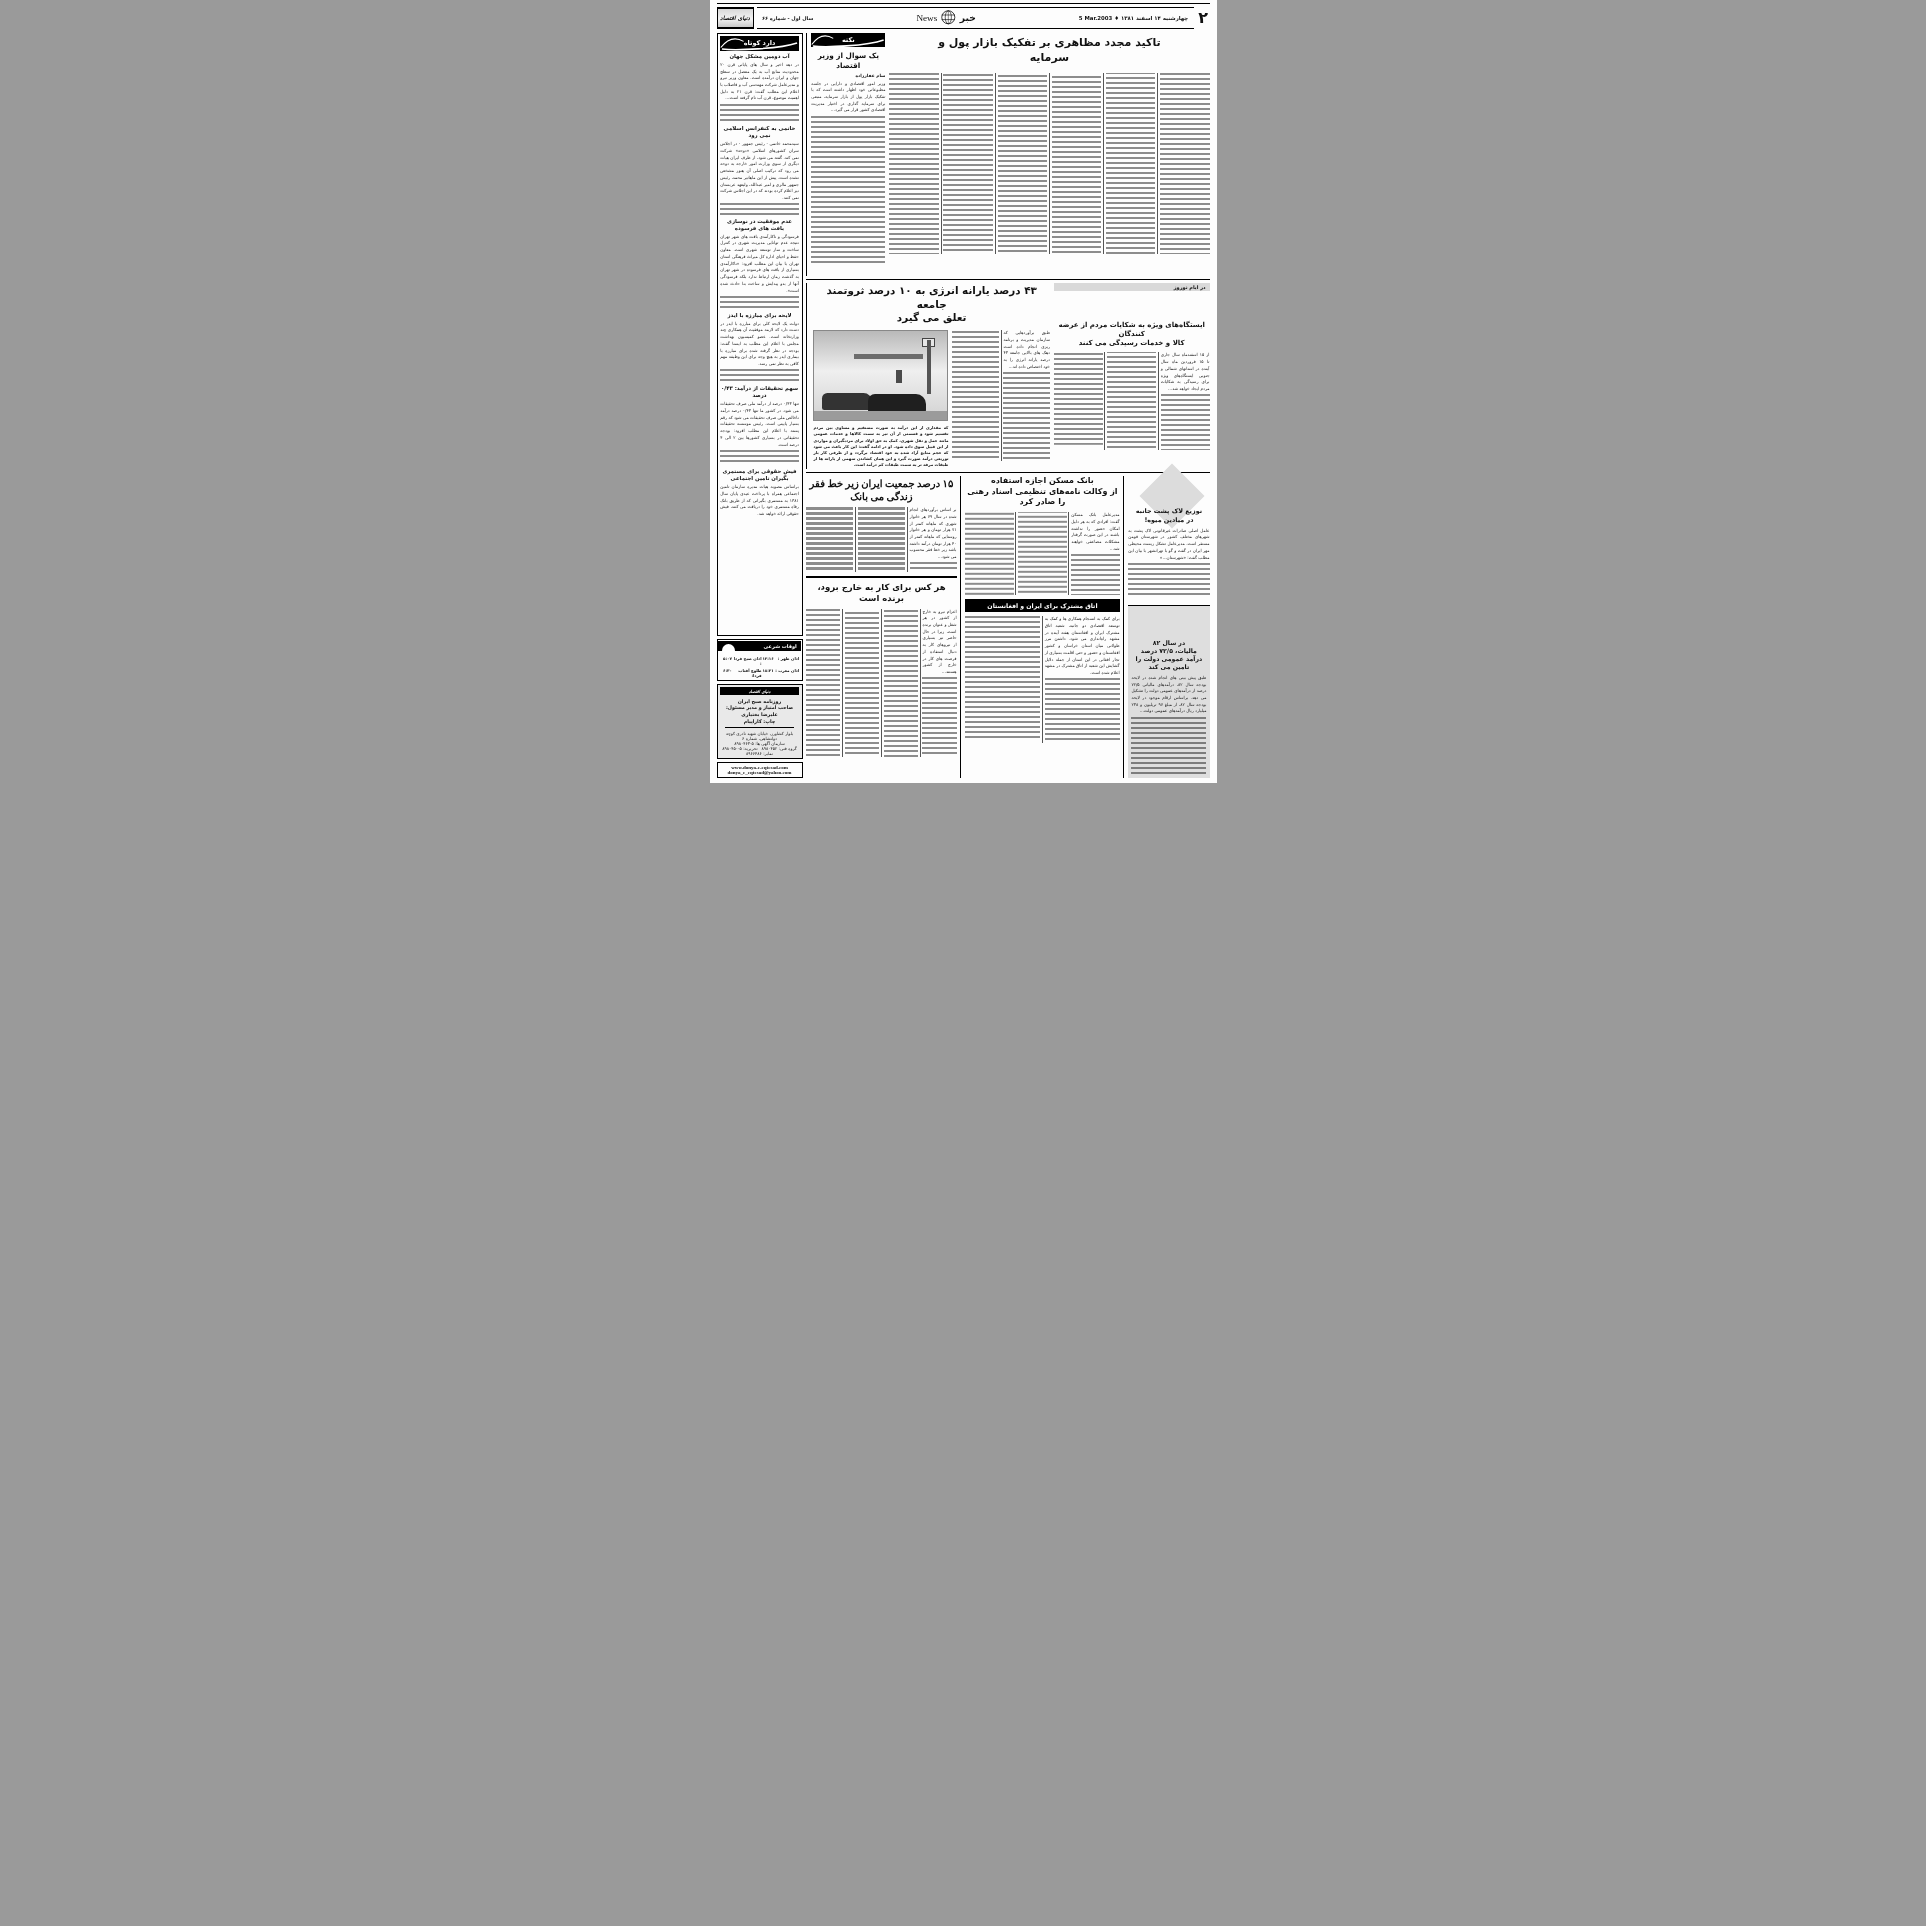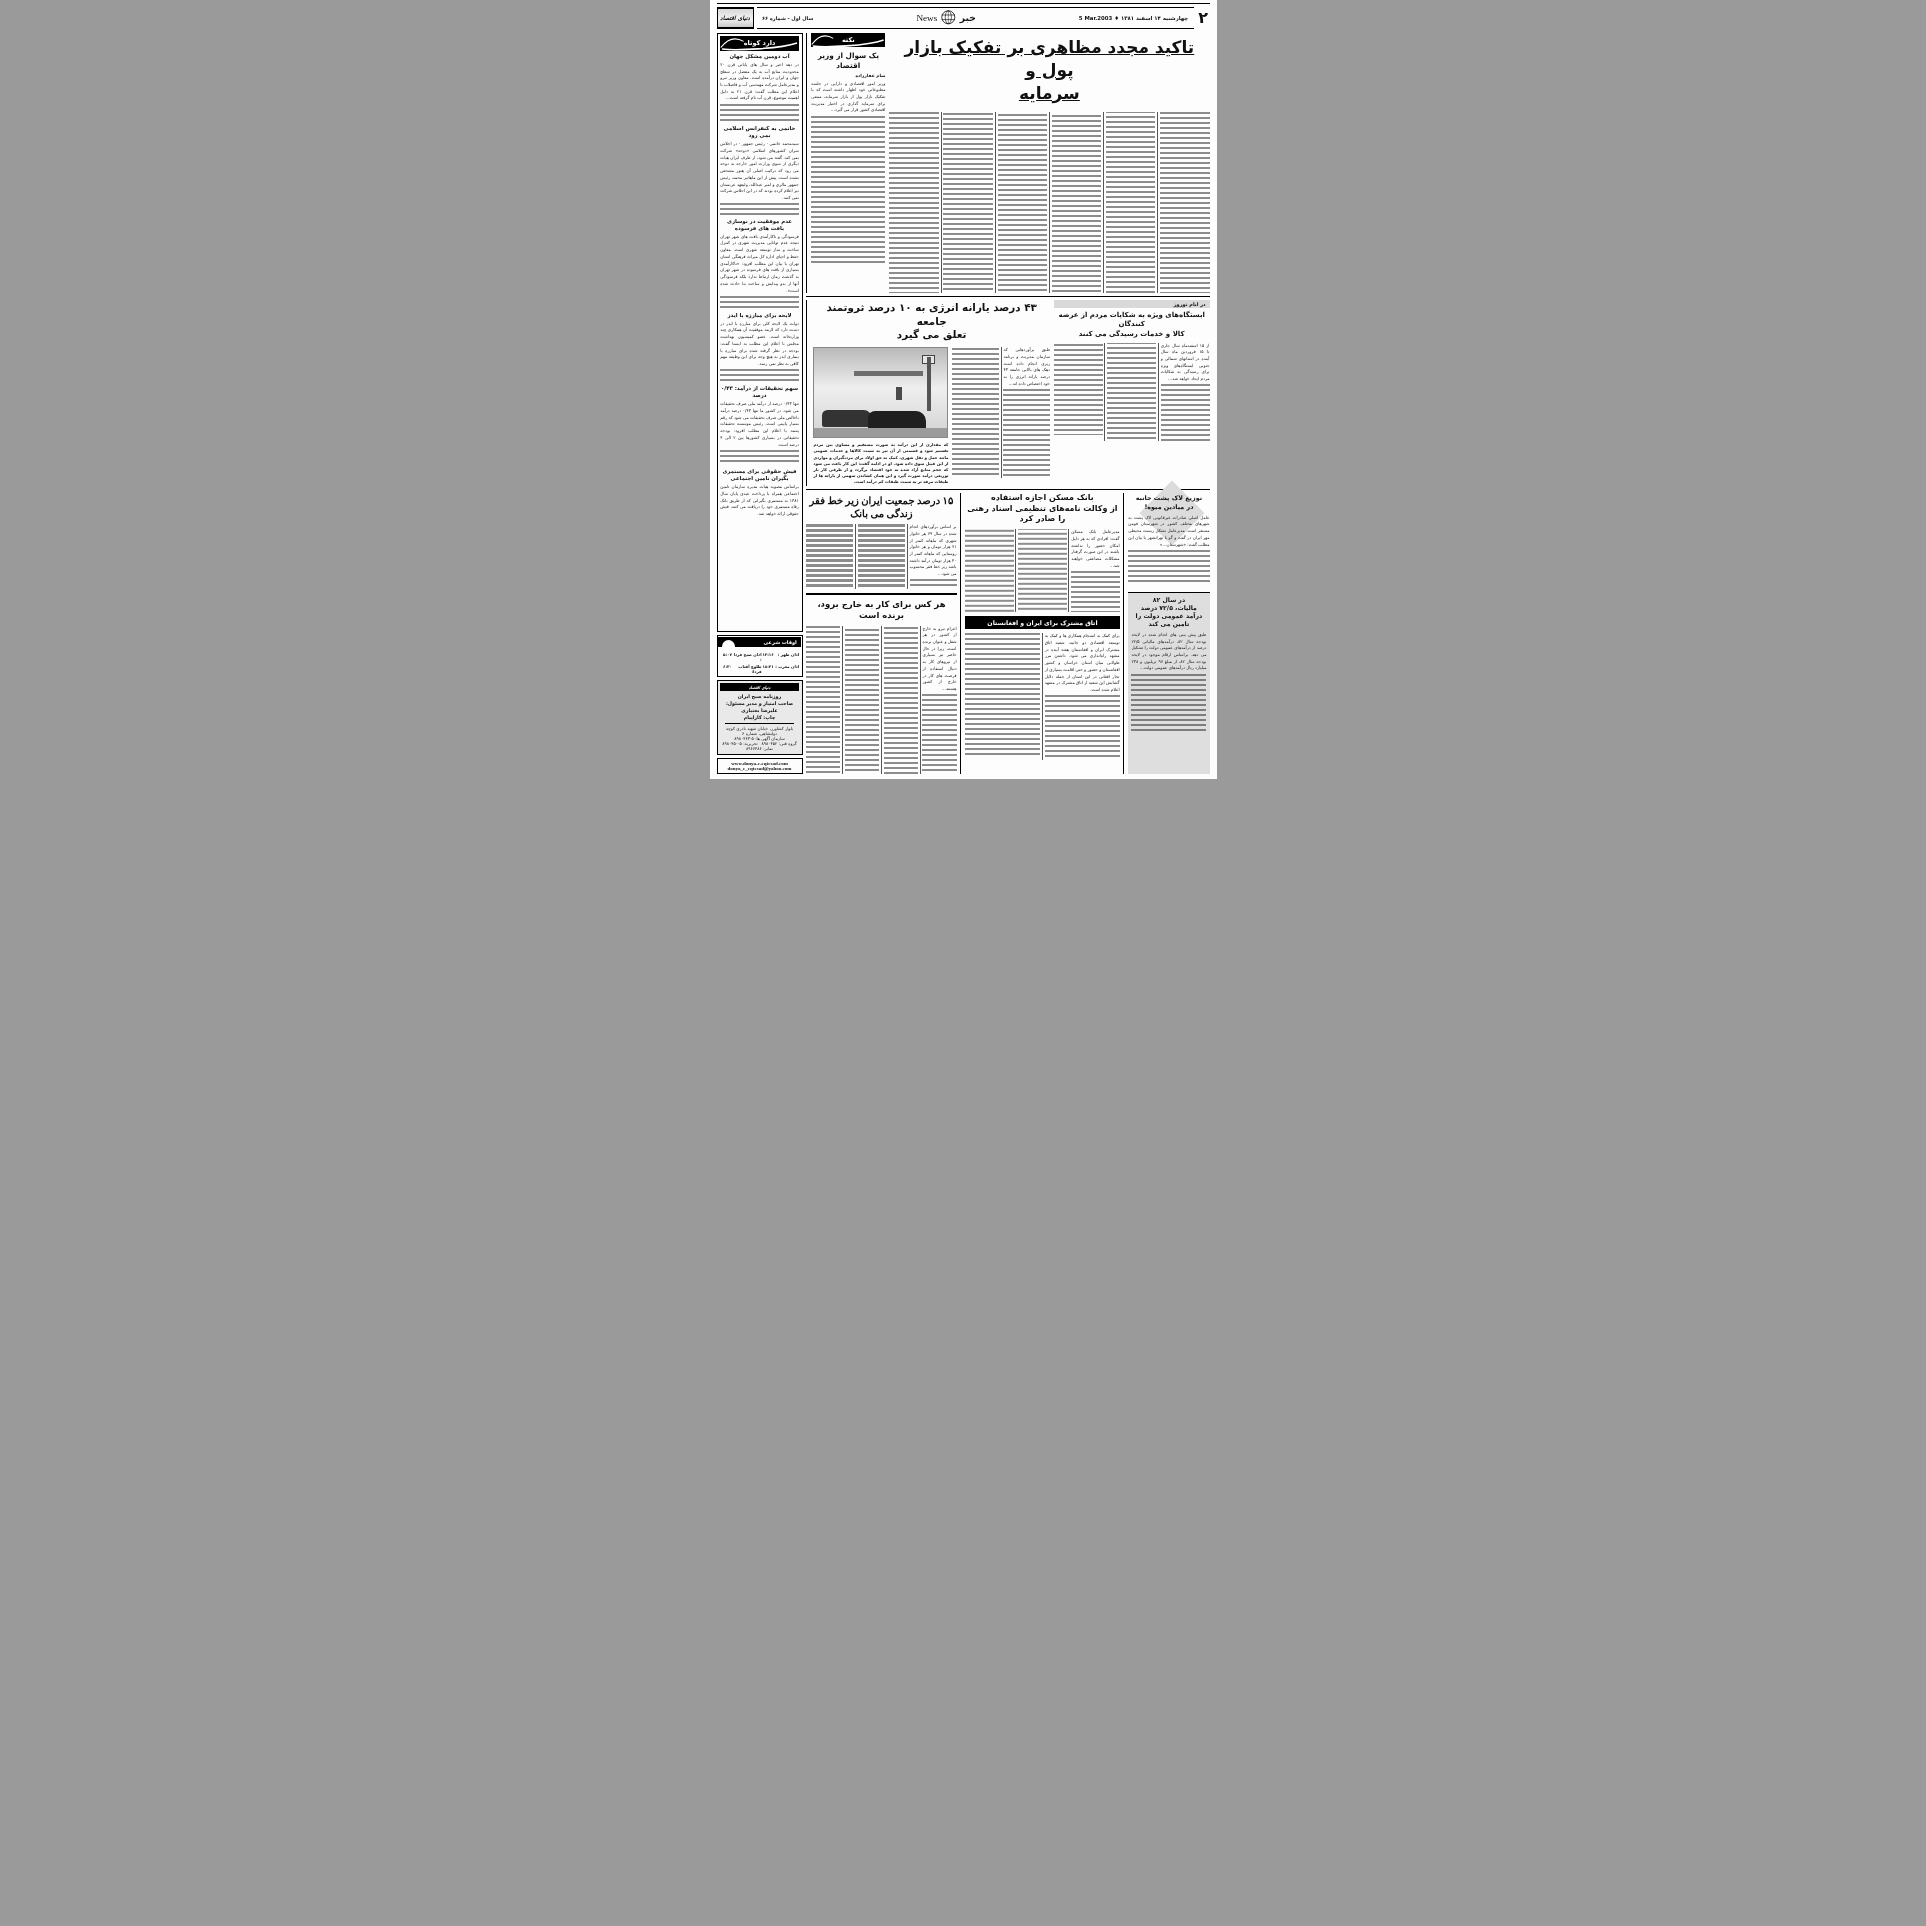--- a/index.html
+++ b/index.html
@@ -17,21 +17,21 @@
   .section-fa { font-size:9.2px; font-weight:bold; }
   .section-en { font-size:9.2px; font-weight:normal; font-family:"Liberation Serif", serif; }
   .issue { font-size:5px; font-weight:bold; white-space:nowrap; }
   .masthead-box { width:37px; border:0.4px solid #000; border-top:2.7px solid #000; border-bottom:2.7px solid #000; background:linear-gradient(180deg,#d8d8d8,#f2f2f2 55%,#c9c9c9); display:flex; align-items:center; justify-content:center; }
   .masthead-box span { font-size:5.8px; font-weight:bold; font-style:italic; }
 
   
   .banner { position:relative; background:#000; color:#fff; height:14.6px; display:flex; align-items:center; justify-content:center; overflow:hidden; margin-bottom:2.3px; }
   .banner .label { position:relative; z-index:2; font-size:6.5px; font-weight:bold; }
   .banner svg { position:absolute; inset:0; width:100%; height:100%; z-index:1; }
-  .h-title { font-weight:bold; text-align:center; line-height:1.3; }
+  .h-title { font-weight:bold; text-align:center; line-height:1.3;margin-top:30px; }
   .lead-p { text-align:justify; font-size:4.2px; line-height:1.6; margin-bottom:1.5px; }
   .faux { background-image:repeating-linear-gradient(to bottom,#1c1c1c 0 2.3px,transparent 2.3px 5px); opacity:.5; }
   .cols { column-gap:4.6px; column-rule:0.4px solid #555; column-fill:auto; overflow:hidden; }
   .c2{column-count:2}.c3{column-count:3}.c4{column-count:4}.c6{column-count:6}
 
   
   .content { display:flex; gap:3.9px; align-items:stretch; }
   .main { flex:1; display:flex; flex-direction:column; }
   .rail { width:86px; flex:0 0 86px; display:flex; flex-direction:column; gap:3.1px; }
 
@@ -46,21 +46,21 @@
   .imprint { border:1.2px double #000; background:#e9e9e9; padding:2.3px; text-align:center; }
   .imprint-logo { background:#000; color:#fff; padding:1.5px 2.3px; font-weight:bold; font-style:italic; font-size:5.8px; margin-bottom:3.1px; text-align:center; }
   .imprint div { font-size:4.2px; }
   .imprint .b { font-weight:bold; font-size:4.8px; margin:1.9px 0; }
   .imprint hr { border:0; border-top:0.4px solid #000; margin:2.7px 5.4px; }
   .webbox { border:1.2px double #000; padding:1.9px 1.5px; text-align:center; font-family:"Liberation Serif", serif; font-weight:bold; font-size:5px; direction:ltr; }
 
   
   .band-a { display:flex; gap:3.9px; border-bottom:0.4px solid #000; padding-bottom:3.1px; min-height:247px; }
   .lead-art { flex:1; }
-  .lead-art .h-title { font-size:17px; line-height:1.35; margin:3.1px 0 7px;text-decoration:underline; }
+  .lead-art .h-title { font-size:11px; line-height:1.35; margin:3.1px 0 7px; }
   .main-cols { height:181px; }
   .note-rail { width:79px; flex:0 0 79px; border-left:0.4px solid #000; padding-left:3.9px; }
   .note-rail .h-title { font-size:7.3px; margin:3.9px 0 3.1px; }
   .byline { font-size:4.4px; font-weight:bold; margin-bottom:2.3px; }
 
   
   .band-b { display:flex; gap:3.9px; border-bottom:0.4px solid #000; padding:3.1px 0; min-height:154px; }
   .subsidy { flex:1.52; border-left:0.4px solid #000; padding-left:6px; }
   .subsidy .h-title { font-size:10.4px; margin:1.5px 0 5.4px; }
   .subsidy-grid { display:grid; grid-template-columns:1fr 135px; gap:3.9px; }

